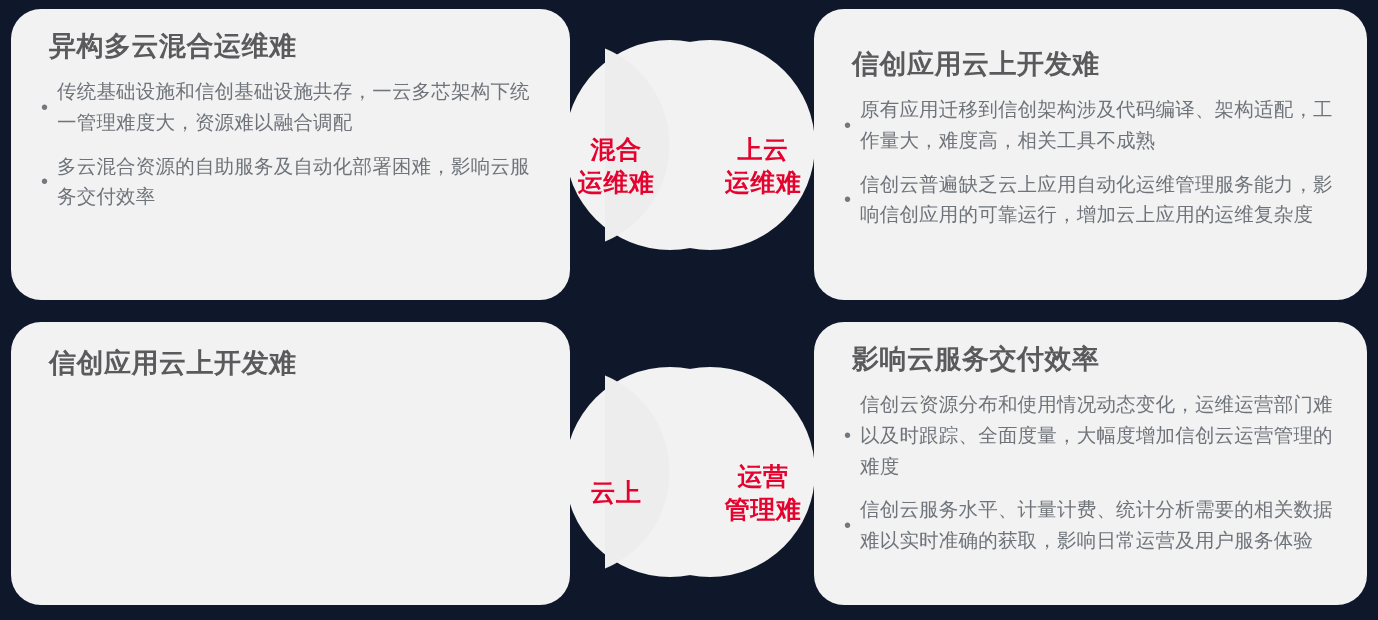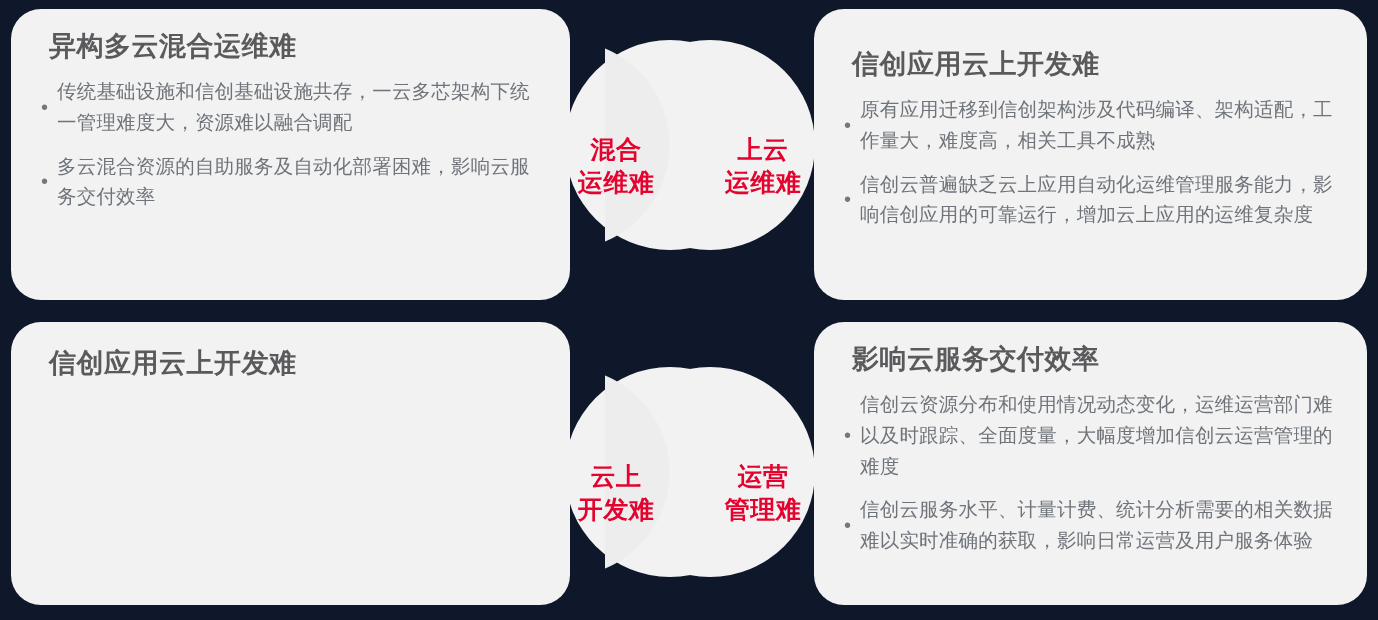--- a/index.html
+++ b/index.html
@@ -189,21 +189,20 @@
       <span class="ln">运维难</span>
     </div>
   </div>
 
   <div class="venn venn-bottom">
     <div class="venn-circle left"></div>
     <div class="venn-circle right"></div>
     <div class="venn-lens"></div>
     <div class="venn-label left">
       <span class="ln">云上</span>
-      <span class="ln">开发难</span>
     </div>
     <div class="venn-label right">
       <span class="ln">运营</span>
       <span class="ln">管理难</span>
     </div>
   </div>
 
 </div>
 
 </body></html>

